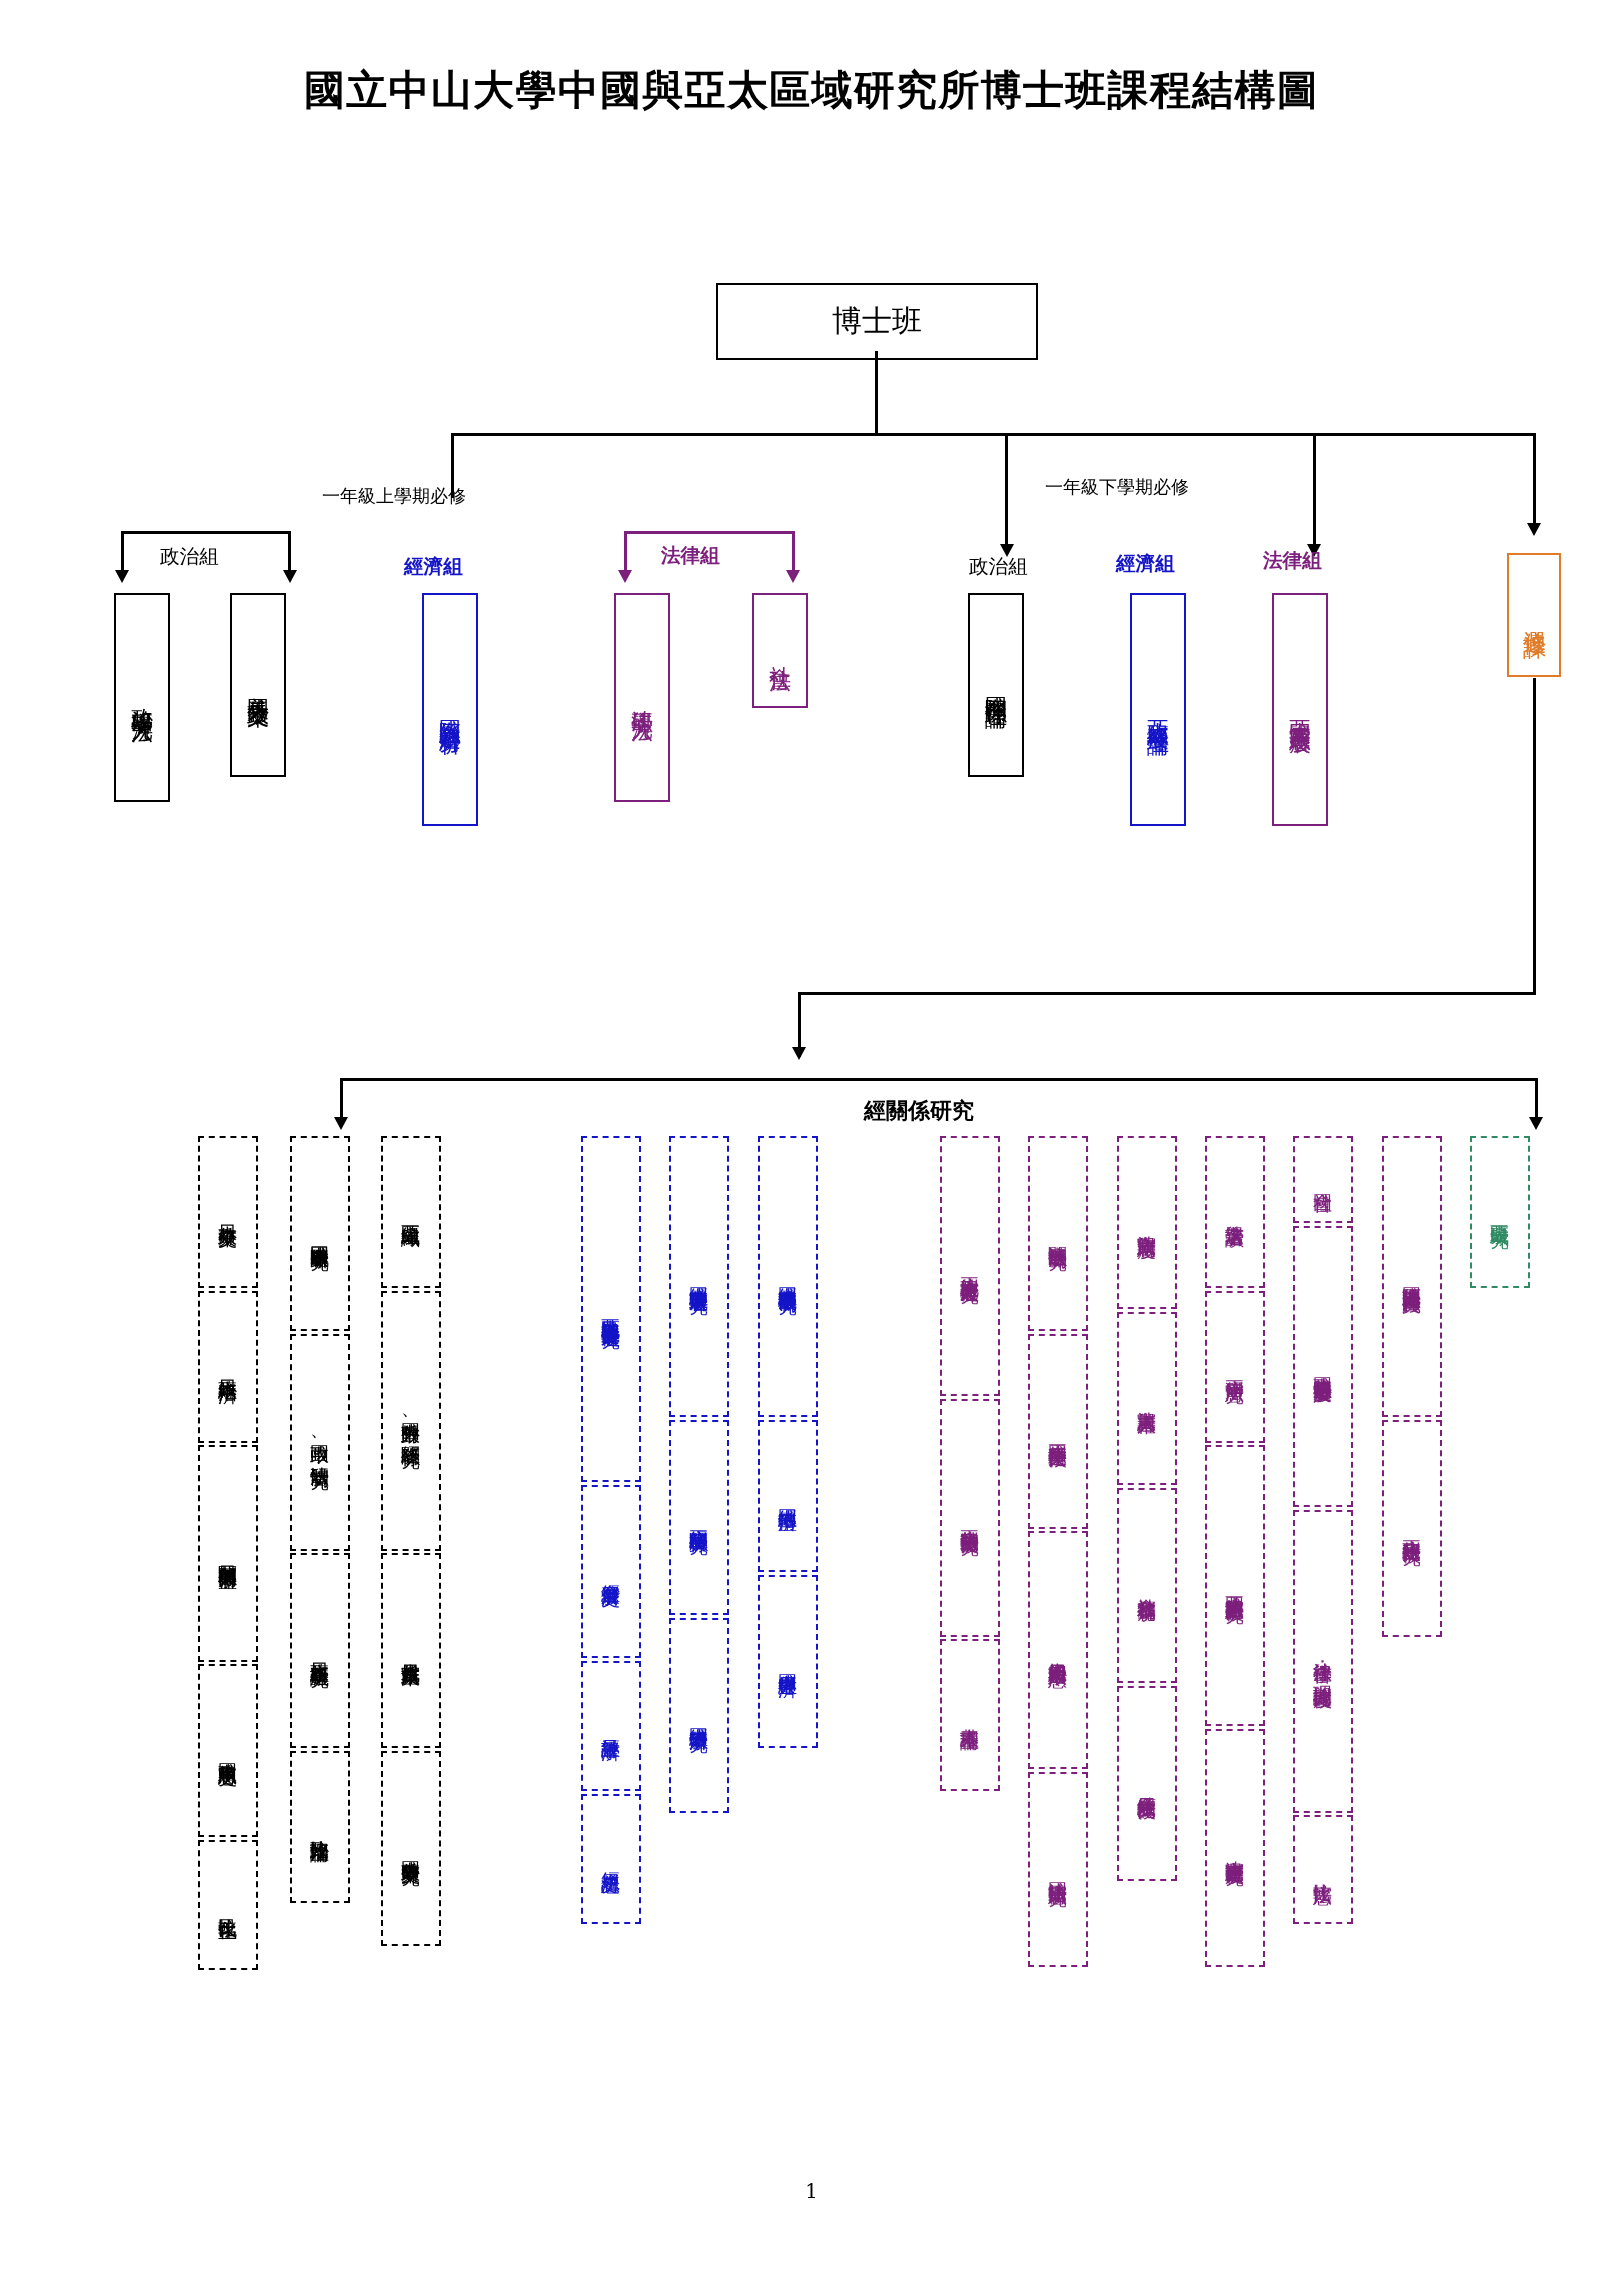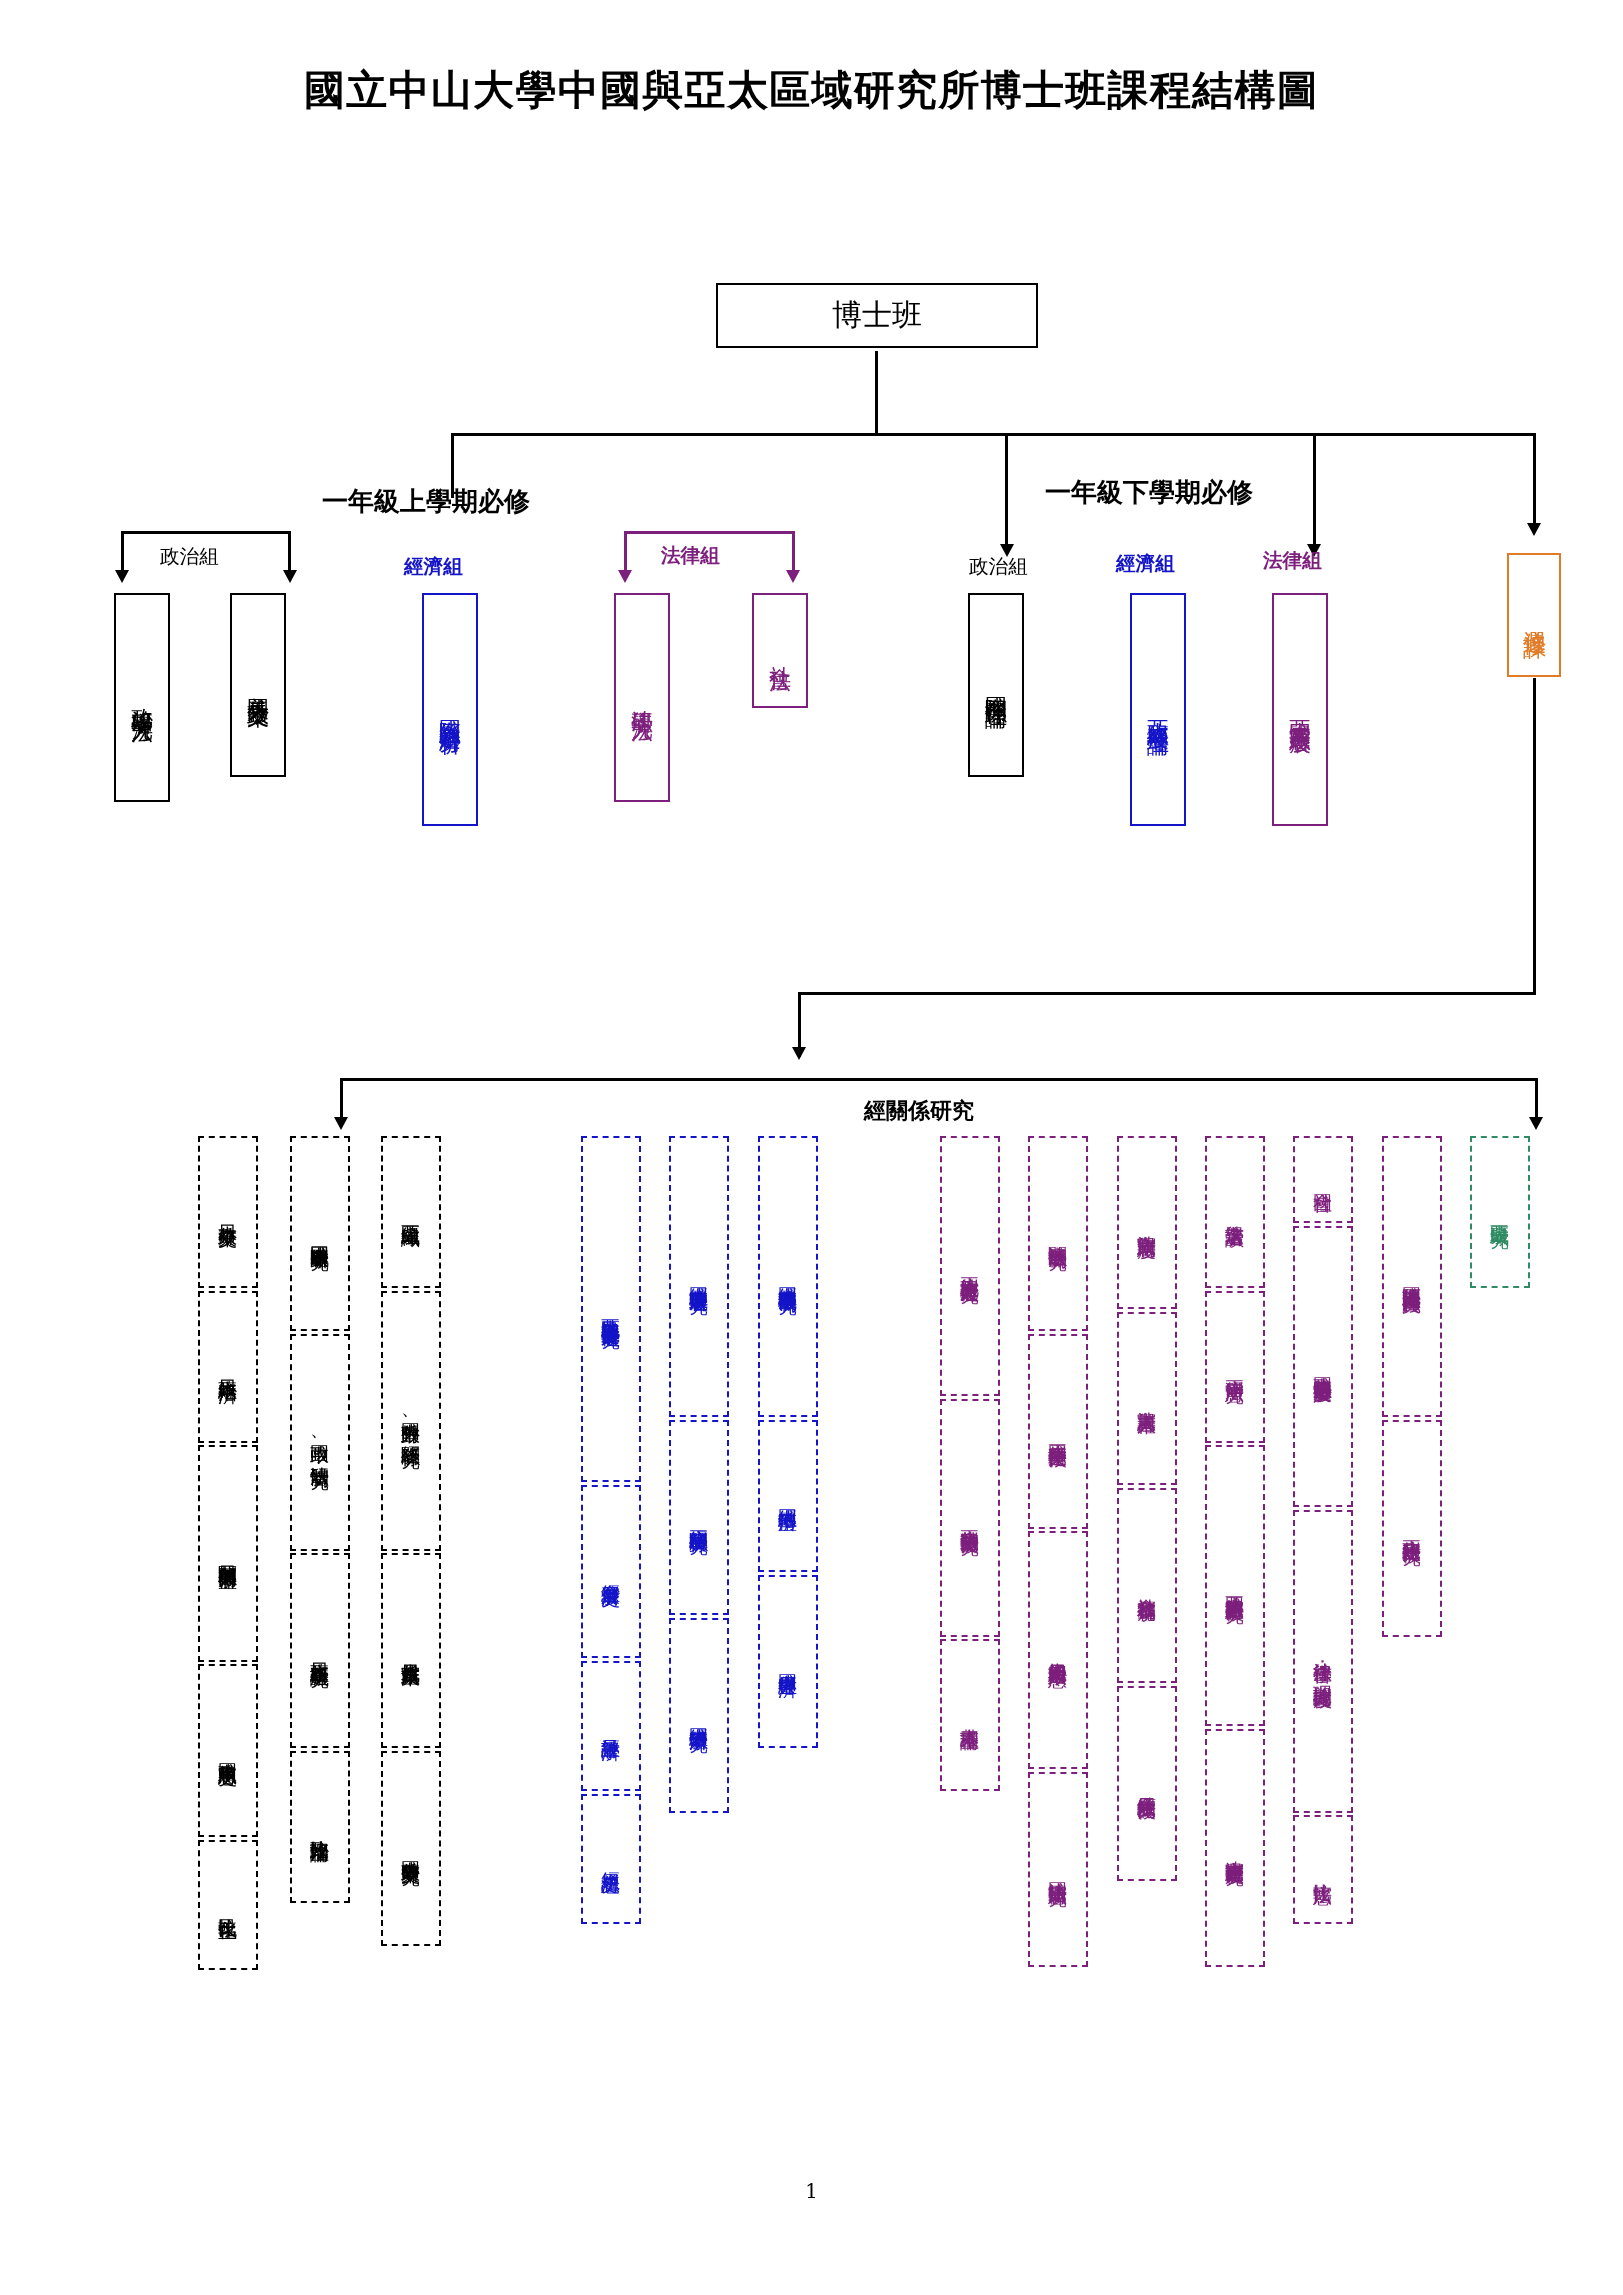--- a/index.html
+++ b/index.html
@@ -38,21 +38,21 @@
 
   
   .grp {
     position: absolute; white-space: nowrap;
     font-size: 19.6px; font-weight: 700;
     font-family: "DejaVu Serif", "Liberation Serif", serif;
   }
   .grp.plain { font-weight: 400; }
   .sem {
     position: absolute; white-space: nowrap;
-    font-size: 26px; font-weight: 700;
+    font-size: 18px; font-weight: 400;
     font-family: "DejaVu Serif", "Liberation Serif", serif; color:#000;
   }
   .sec-label {
     position: absolute; white-space: nowrap;
     font-size: 22px; font-weight: 700; color: #000;
     font-family: "DejaVu Serif", "Liberation Serif", serif;
   }
 
   
   .ln { position: absolute; background: #000; }
@@ -94,21 +94,21 @@
     font-family: "DejaVu Serif","Liberation Serif",serif;
   }
 </style>
 </head>
 <body>
 
 <div id="page">
 
   <div class="title">國立中山大學中國與亞太區域研究所博士班課程結構圖</div>
 
-  <div class="box root-box" style="left:716px; top:283px; width:322px; height:65px;">
+  <div class="box root-box" style="left:716px; top:283px; width:322px; height:77px;">
     <span>博士班</span>
   </div>
 
   <div class="ln v" style="left:875px; top:351px; height:82px;"></div>
 
   <div class="ln h" style="left:451px; top:433px; width:1083px;"></div>
 
   <div class="ln v" style="left:451px; top:433px; height:65px;"></div>
 
   <div class="ln v" style="left:1005px; top:433px; height:65px;"></div>

